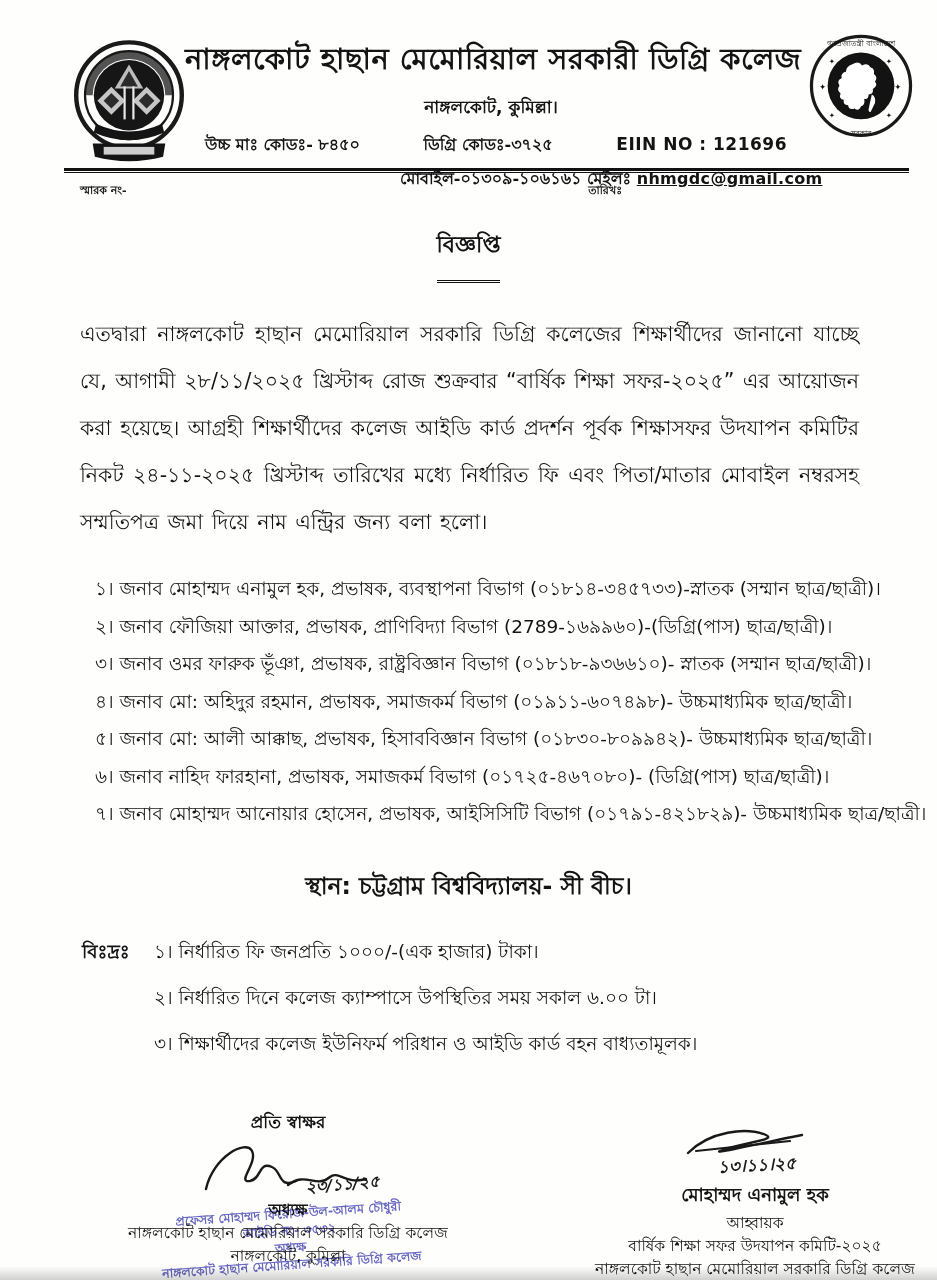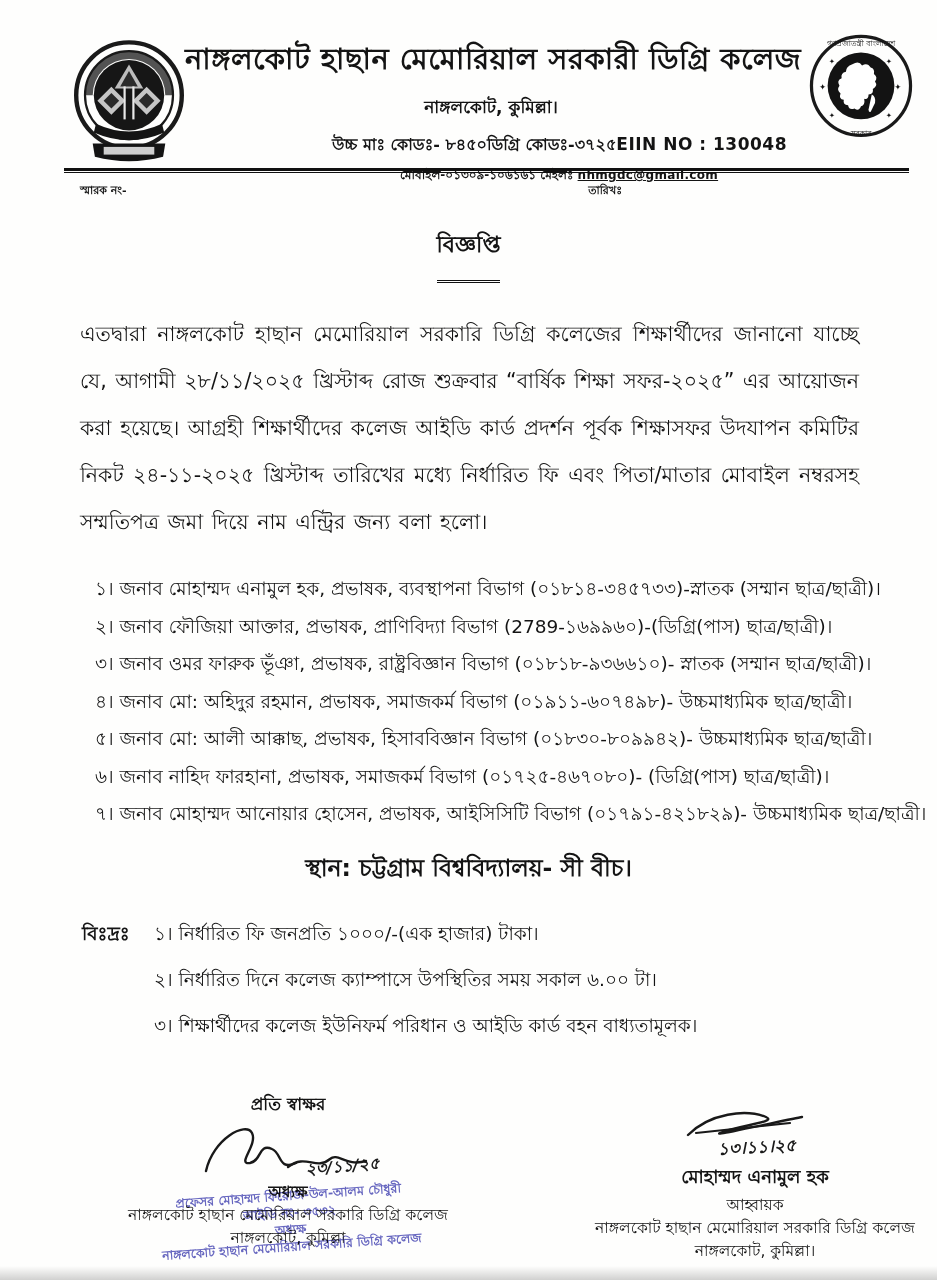--- a/index.html
+++ b/index.html
@@ -18,45 +18,45 @@
     background:linear-gradient(to bottom, rgba(0,0,0,0), rgba(0,0,0,.18));
     pointer-events:none;
   }
   
   .letterhead { position:relative; height:172px; }
   .seal-left  { position:absolute; left:68px;  top:38px; width:122px; height:132px; }
   .seal-right { position:absolute; right:22px; top:32px; width:108px; height:112px; }
   .head-center { position:absolute; left:185px; right:140px; top:36px; text-align:center; }
   .college-name { font-size:29px; font-weight:bold; letter-spacing:.5px; white-space:nowrap; }
   .college-addr { font-size:17px; font-weight:bold; margin-top:9px; }
-  .codes-row { display:flex; justify-content:flex-end; align-items:baseline;
+  .codes-row { display:flex; justify-content:space-between; align-items:baseline;
                margin:10px 10px 0 20px; font-size:16px; font-weight:bold; }
   .codes-row .eiin { font-size:17px; letter-spacing:.5px; }
-  .contact-row { margin-top:7px; padding-left:215px; font-size:12px; font-weight:bold;
+  .contact-row { margin-top:7px; padding-left:215px; font-size:16px; font-weight:bold;
                  text-align:left; white-space:nowrap; }
   .contact-row .email { text-decoration:underline; font-weight:bold; letter-spacing:.3px; }
   .head-rule { position:absolute; left:64px; right:28px; top:168px; }
   .head-rule .r1 { height:3px; background:#111; }
   .head-rule .r2 { height:1px; background:#111; margin-top:1px; }
   
   .memo-row { display:flex; margin:10px 80px 0 80px; font-size:11px; font-weight:bold; }
   .memo-row .date-label { margin-left:auto; margin-right:235px; }
   
   .notice-title-wrap { text-align:center; margin-top:26px; }
   .notice-title { display:inline-block; font-size:22px; font-weight:bold;
                   padding-bottom:16px; border-bottom:3px double #111; }
   .body-par {
     margin:28px 78px 0 80px;
     font-size:20.5px; line-height:47px;
     text-align:justify; text-justify:inter-word;
     word-spacing:2px;
   }
   .contact-list { margin:24px 60px 0 95px; font-size:18.5px; }
   .contact-list .c-item { line-height:37.5px; white-space:nowrap; }
-  .venue { text-align:center; font-size:23.5px; font-weight:bold; margin-top:17px; }
+  .venue { text-align:center; font-size:23.5px; font-weight:bold; margin-top:35px; }
   .nb-block { display:flex; margin:22px 60px 0 82px; font-size:18.5px; }
   .nb-label { font-weight:bold; width:72px; flex:0 0 auto; line-height:46px; }
   .nb-items .nb-item { line-height:46px; white-space:nowrap; }
   
   .sig-row { position:relative; height:240px; margin-top:42px; }
   .sig-left { position:absolute; left:92px; top:0; width:392px; text-align:center; }
   .sig-right{ position:absolute; left:590px; top:18px; width:330px; text-align:center; }
   .counter-label { font-size:17px; font-weight:bold; }
   .sig-scribble { display:block; margin:0 auto; }
   .sig-name  { font-size:16.5px; margin-top:-4px; white-space:nowrap; }
@@ -96,21 +96,21 @@
       <path d="M22 96 L88 96 L86 108 Q55 116 24 108 Z" fill="#141414"></path>
       <rect x="32" y="99" width="46" height="7" fill="#efefef" opacity=".85"></rect>
     </svg>
 
     <div class="head-center">
       <div class="college-name">নাঙ্গলকোট হাছান মেমোরিয়াল সরকারী ডিগ্রি কলেজ</div>
       <div class="college-addr">নাঙ্গলকোট, কুমিল্লা।</div>
       <div class="codes-row">
         <span>উচ্চ মাঃ কোডঃ- ৮৪৫০</span>
         <span>ডিগ্রি কোডঃ-৩৭২৫</span>
-        <span class="eiin">EIIN NO : 130048</span>
+        <span class="eiin">EIIN NO : 121696</span>
       </div>
       <div class="contact-row">
         <span>মোবাইল-০১৩০৯-১০৬১৬১</span>
         <span>মেইলঃ</span>
         <span class="email">nhmgdc@gmail.com</span>
       </div>
     </div>
 
     <svg class="seal-right" viewBox="0 0 100 104">
       <circle cx="50" cy="50" r="46" fill="none" stroke="#1a1a1a" stroke-width="3"></circle>
@@ -188,19 +188,20 @@
     </div>
 
     <div class="sig-right">
       <svg class="sig-scribble" width="170" height="54" viewBox="0 0 170 54">
         <path d="M18 26 C40 4 76 0 96 8 C108 13 70 16 50 24 C40 28 120 10 132 8" fill="none" stroke="#191919" stroke-width="2.4" stroke-linecap="round"></path>
         <path d="M26 24 L120 14" fill="none" stroke="#191919" stroke-width="2.2" stroke-linecap="round"></path>
         <text x="48" y="46" font-size="17" font-weight="bold" font-style="italic" fill="#191919" transform="rotate(-3 48 46)">১৩।১১।২৫</text>
       </svg>
       <div class="sig-name-bold">মোহাম্মদ এনামুল হক</div>
       <div class="sig-line">আহ্বায়ক</div>
+      <div class="sig-line">বার্ষিক শিক্ষা সফর উদযাপন কমিটি-২০২৫</div>
       <div class="sig-line">নাঙ্গলকোট হাছান মেমোরিয়াল সরকারি ডিগ্রি কলেজ</div>
       <div class="sig-line">নাঙ্গলকোট, কুমিল্লা।</div>
     </div>
   </div>
 
   <div class="scan-shadow-bottom"></div>
 </div>
 
 </body></html>

